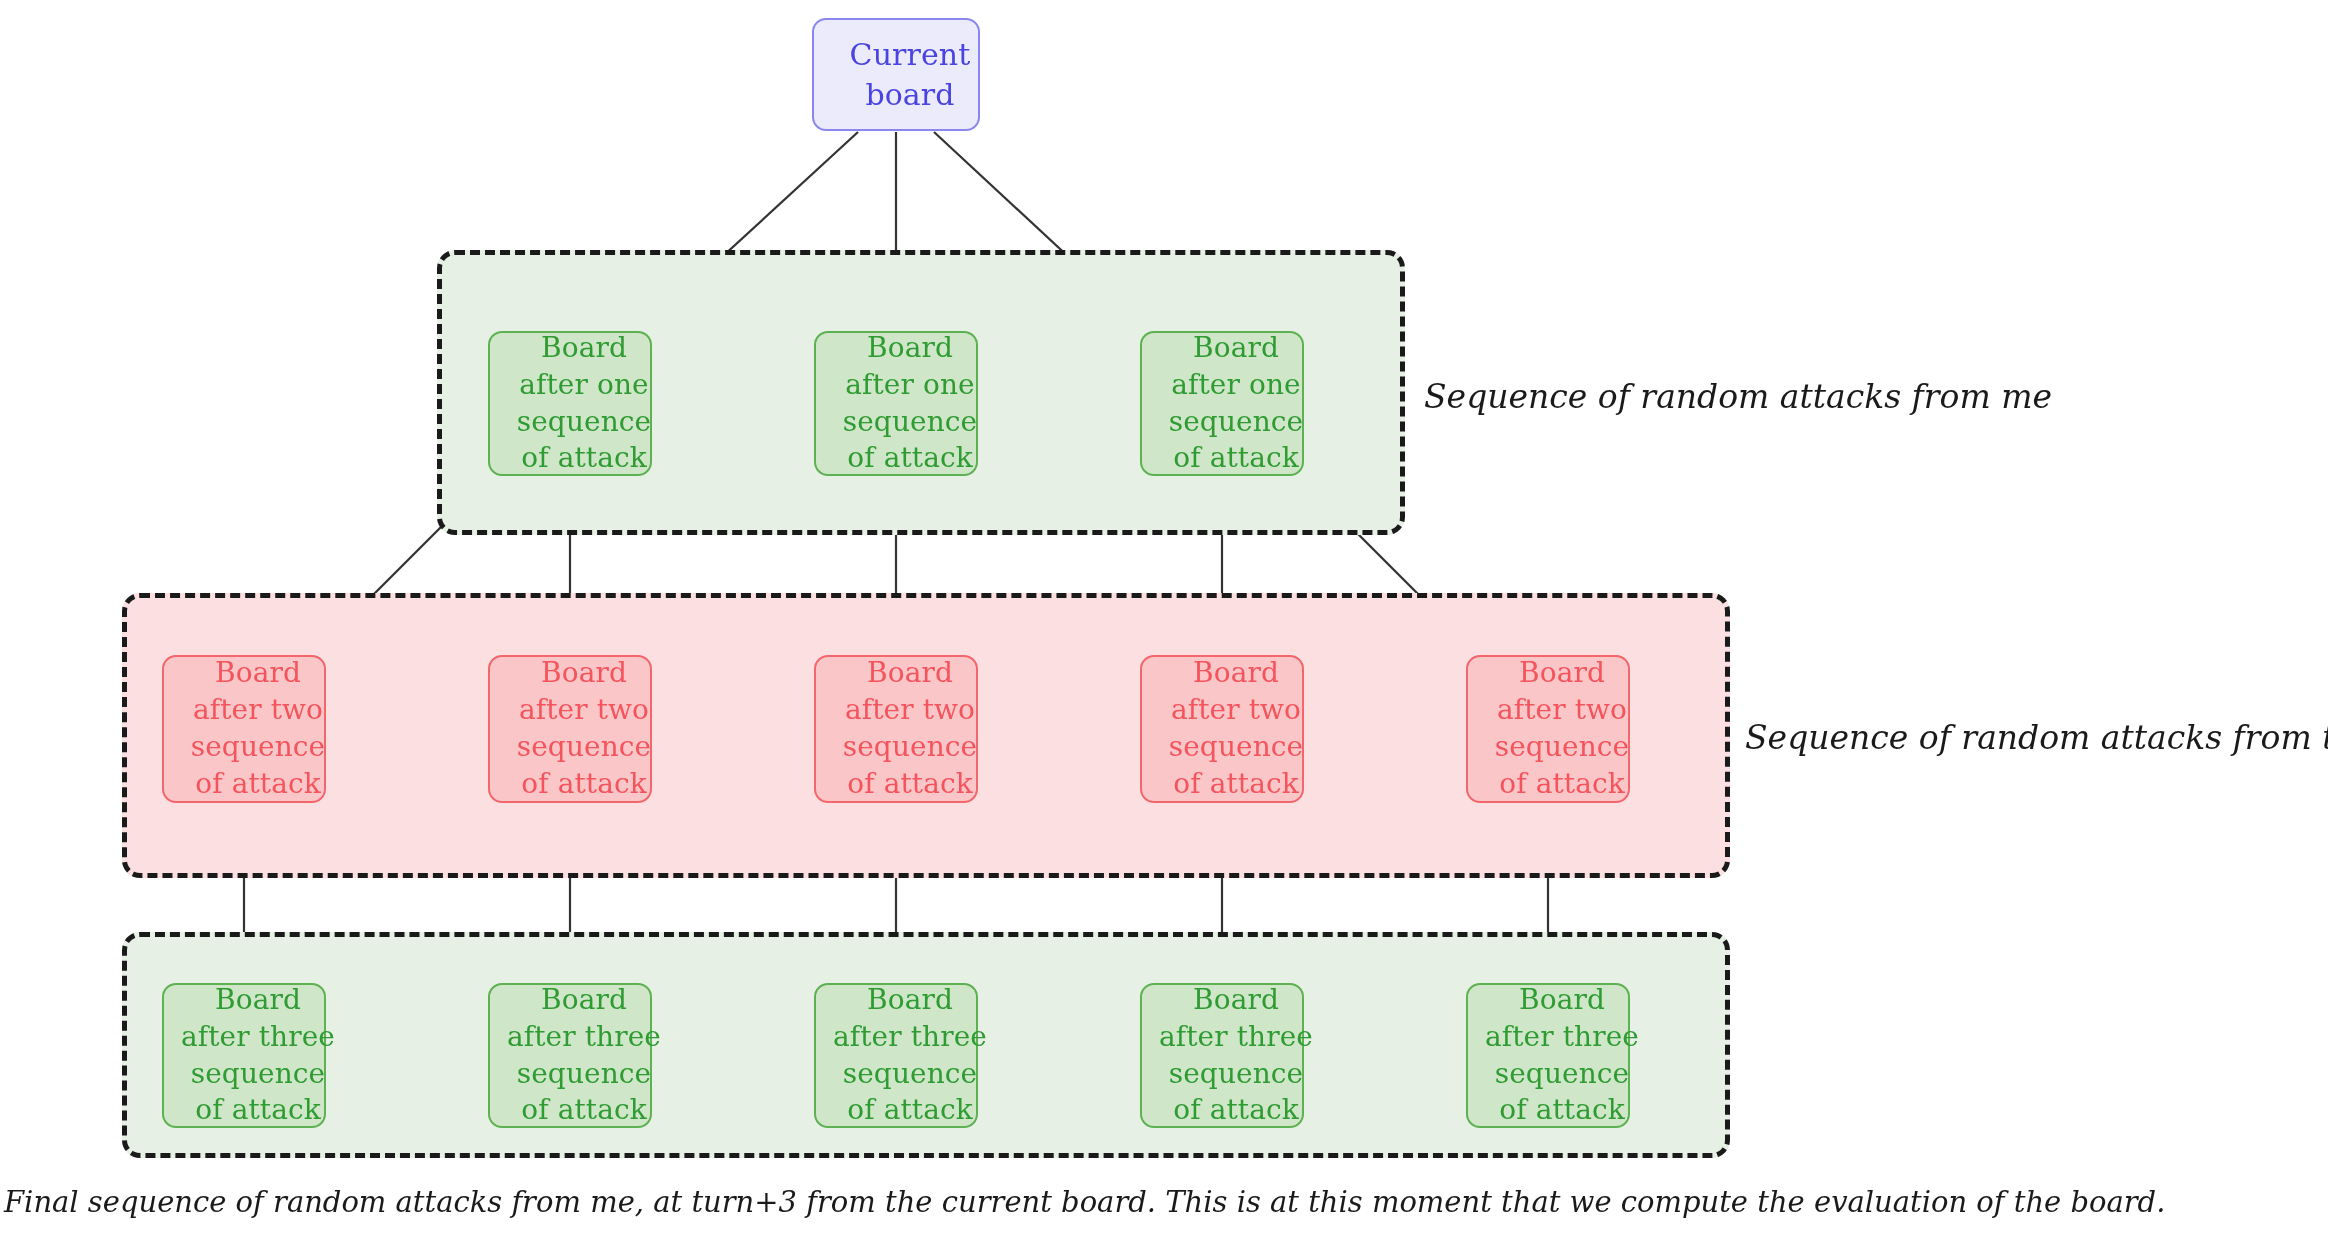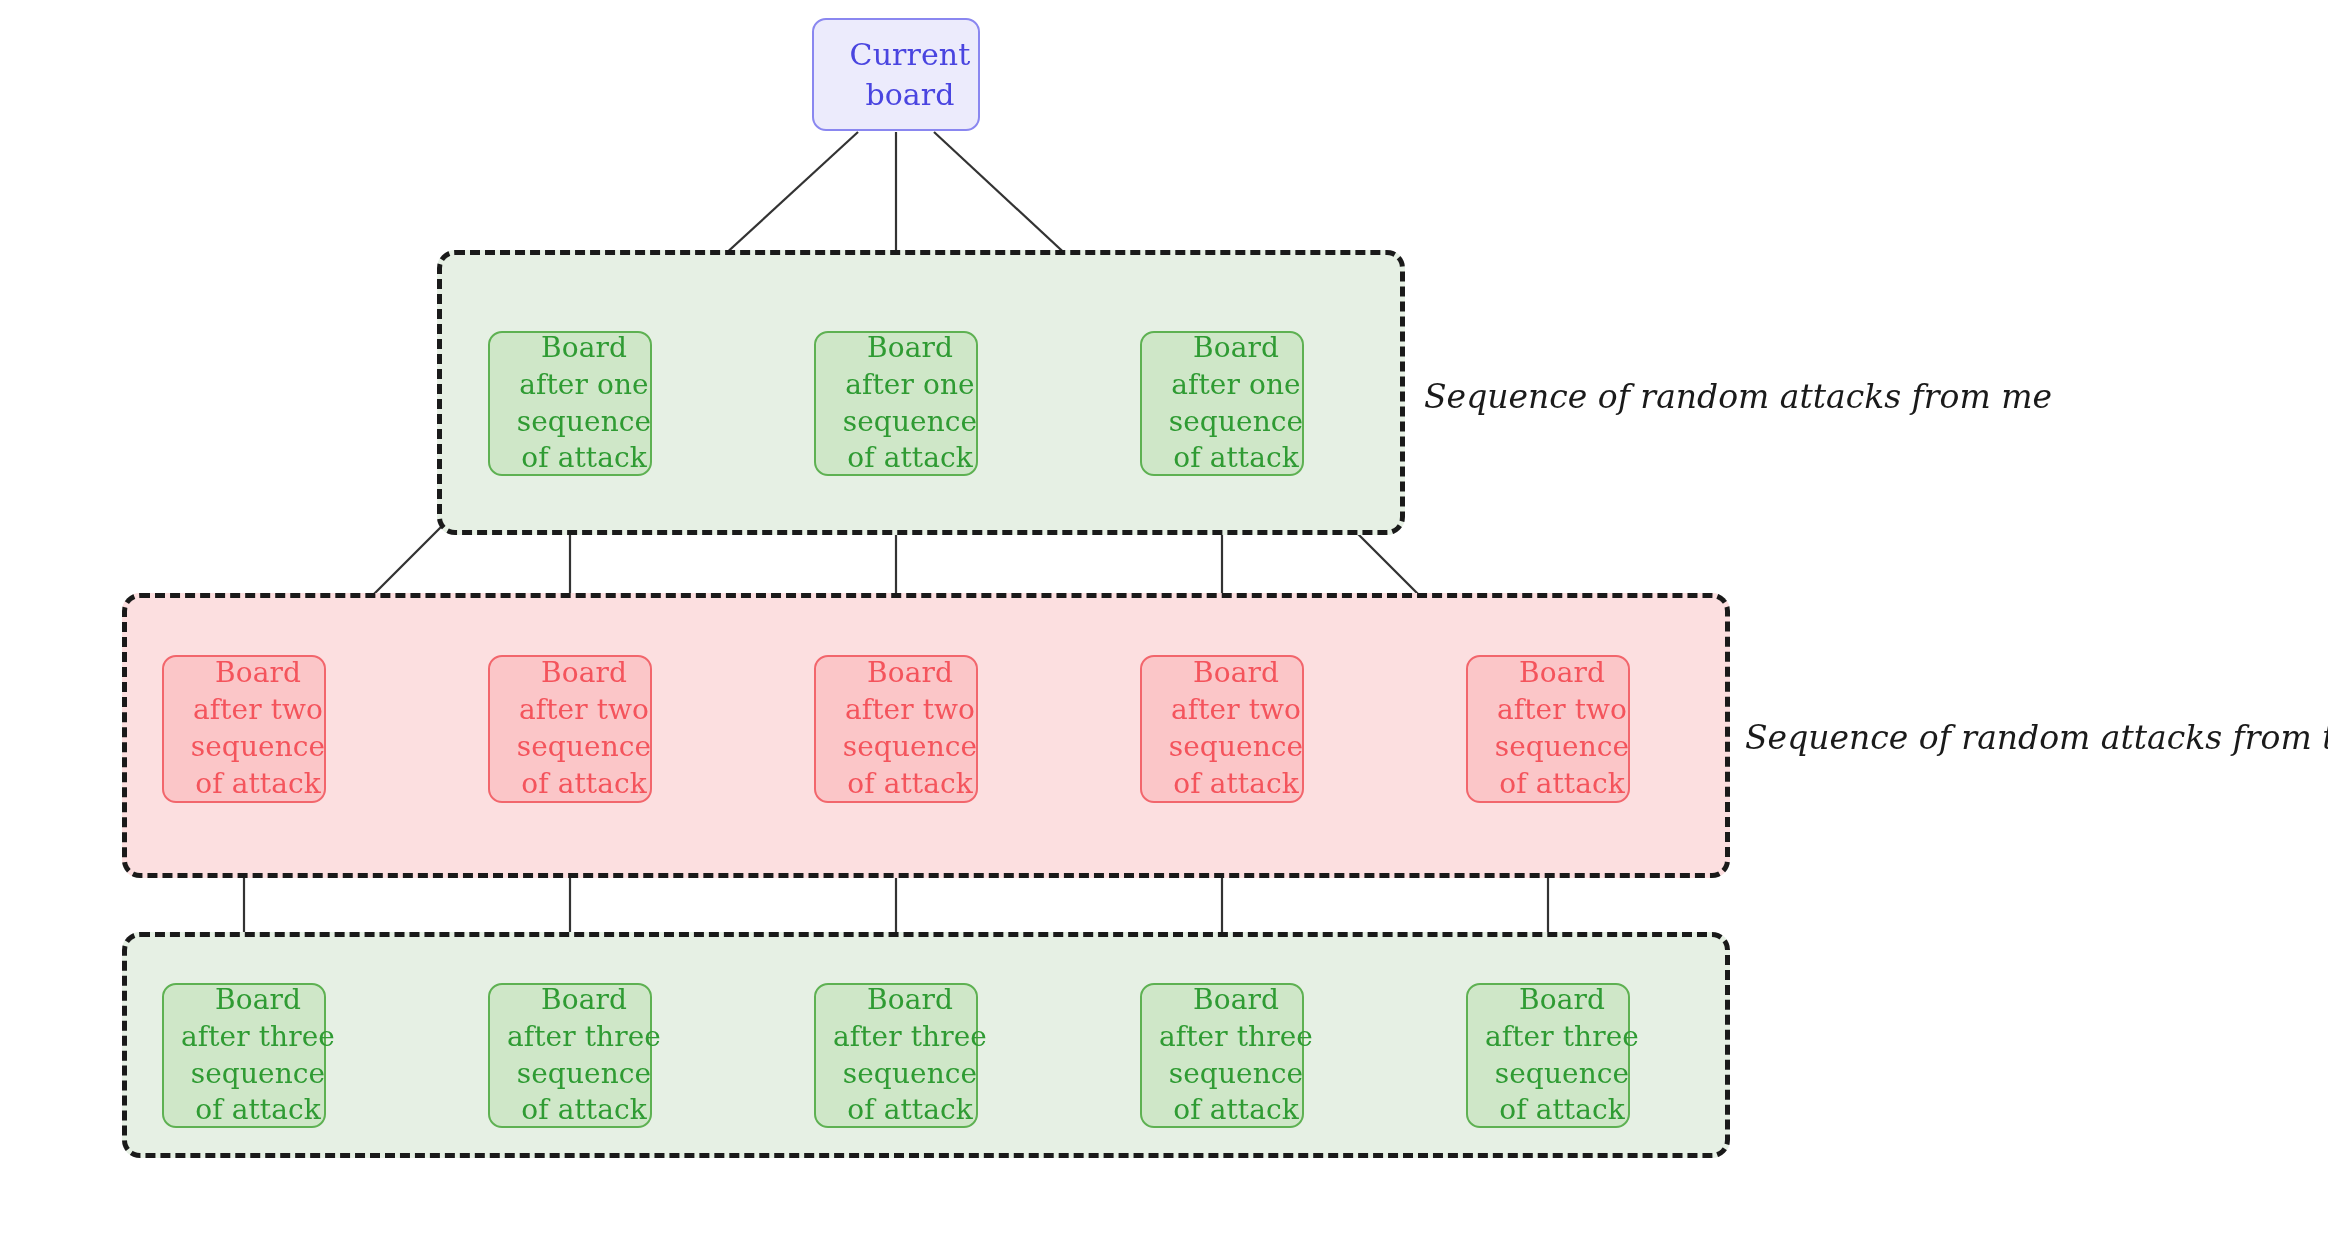--- a/index.html
+++ b/index.html
@@ -211,14 +211,15 @@
   <div class="node node-green" style="left: 1466px; top: 983px; width: 164px; height: 145px; background: rgb(207, 231, 200); border-color: rgb(94, 177, 82); color: rgb(47, 155, 51);">
     <span class="line">Board</span>
     <span class="line">after three</span>
     <span class="line">sequence</span>
     <span class="line">of attack</span>
   </div>
 
   <div class="annotation" style="left:1424px; top:377px;">Sequence of random attacks from me</div>
   <div class="annotation" style="left:1745px; top:718px;">Sequence of random attacks from the opponent</div>
 
+  <div class="caption">Final sequence of random attacks from me, at turn+3 from the current board. This is at this moment that we compute the evaluation of the board.</div>
 
 </div>
 
 </body></html>

